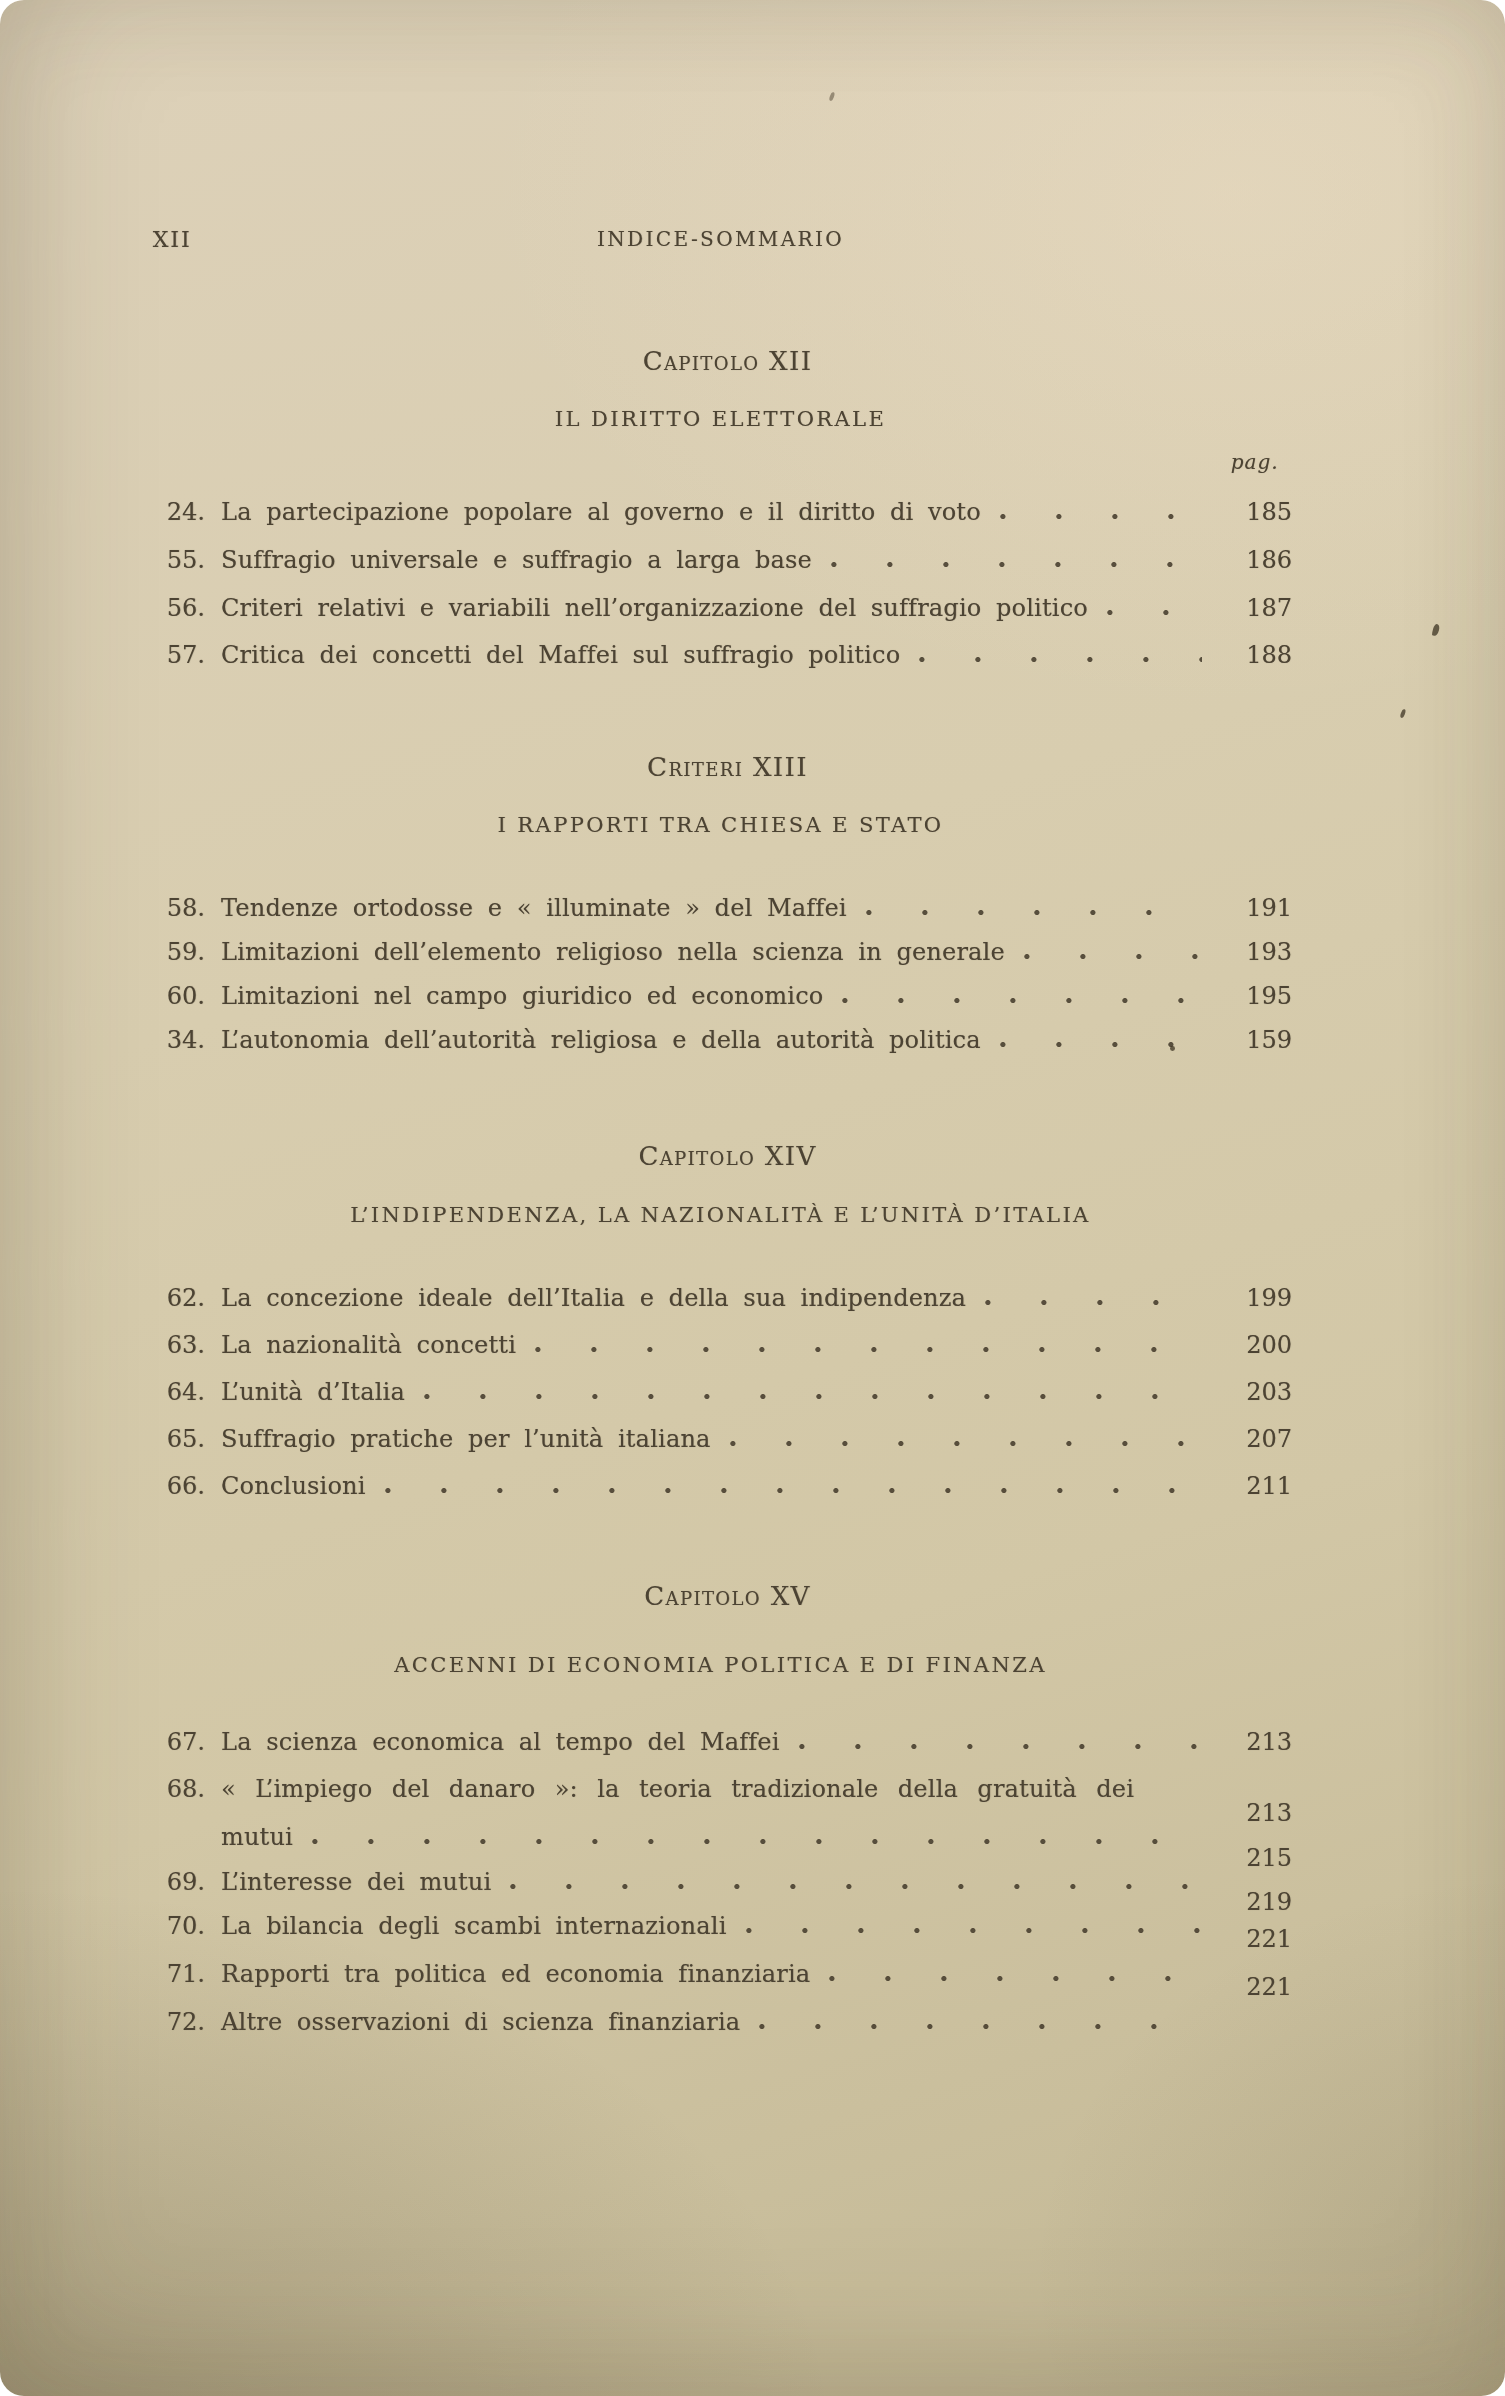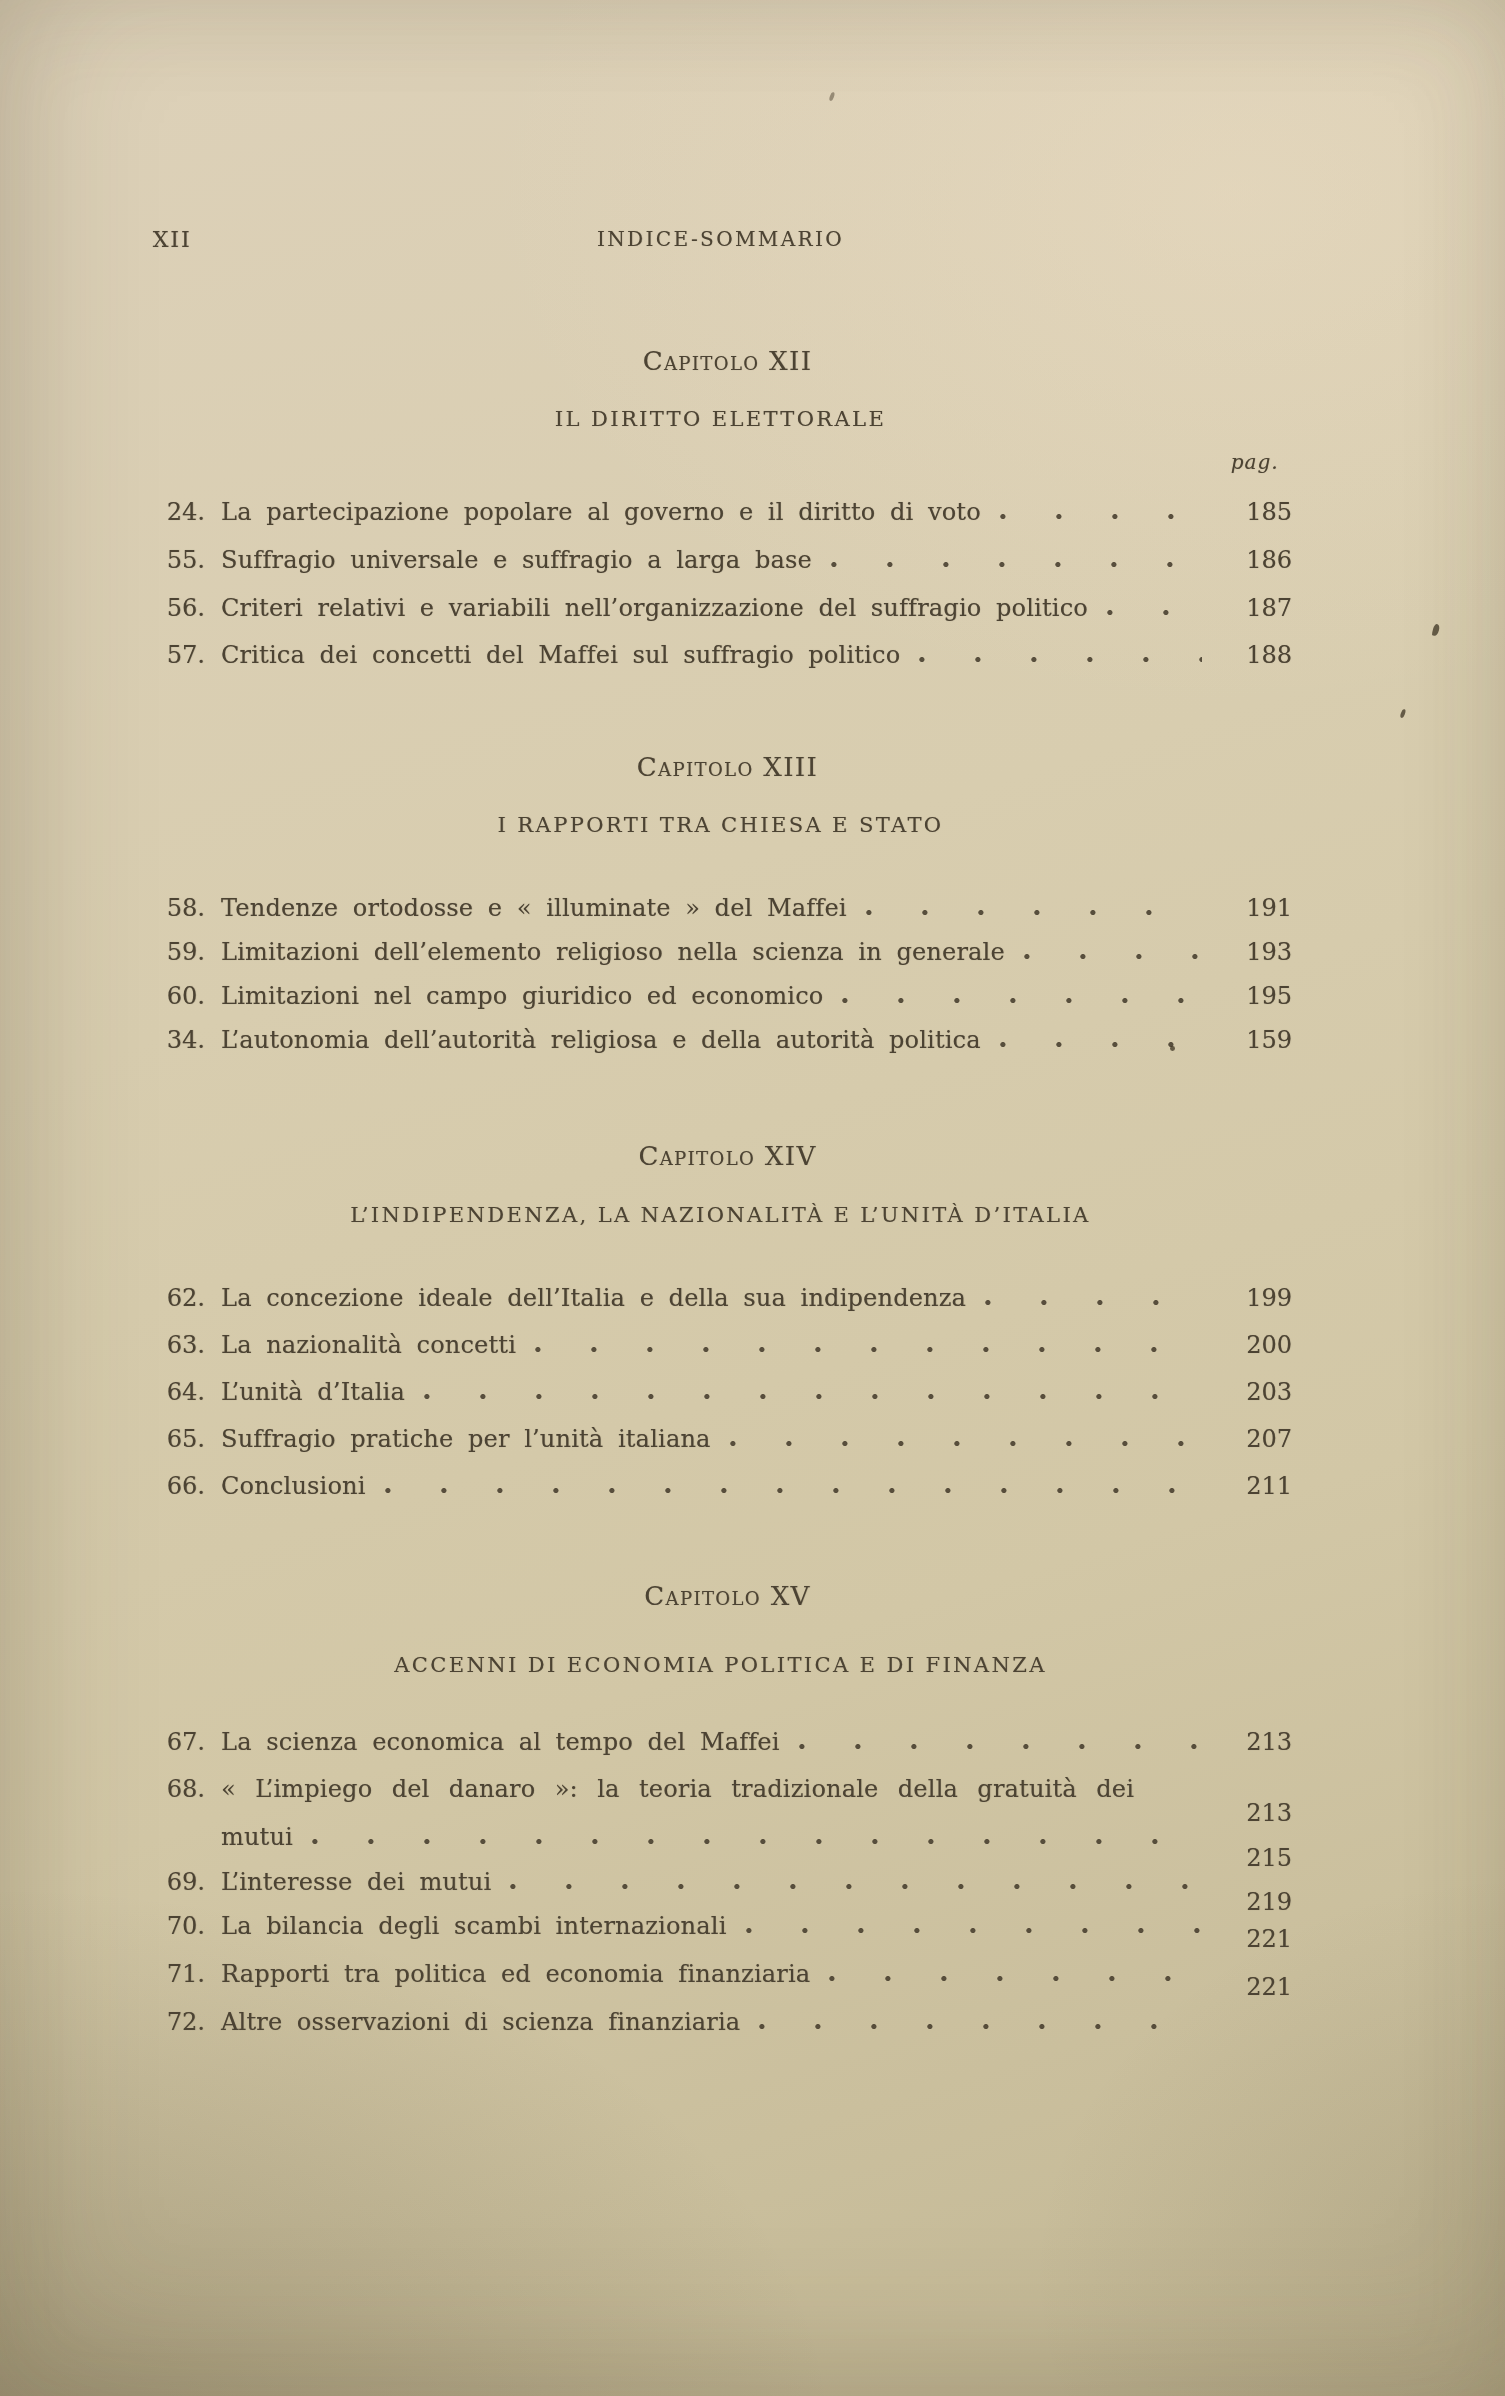--- a/index.html
+++ b/index.html
@@ -9,20 +9,21 @@
     overflow:hidden;
   }
   .page{
     position:absolute;inset:0;
     background:
       radial-gradient(1249px 865px at 82% 8%, rgba(244,228,204,0.30), transparent 60%),
       radial-gradient(1441px 961px at 0% 102%, rgba(58,48,24,0.25), transparent 58%),
       radial-gradient(865px 672px at 103% 95%, rgba(70,60,35,0.14), transparent 60%),
       linear-gradient(163deg,#ddd1b9 0%, #d8cdaf 38%, #d2c7a6 66%, #c2b794 100%);
     box-shadow: inset 29px -38px 134px rgba(60,50,28,0.18), inset -11.5px 17.3px 86px rgba(110,95,65,0.10);
+    border-radius: 24px;
   }
   .ink{ color:#4c4333; text-shadow:0.3px 0.4px 0.7px rgba(76,67,51,0.45); }
 
   .hdr{ position:absolute; left:149px; width:1143px; top:227px; height:35px; }
   .folio{ position:absolute; left:3.8px; top:0; font-size:22px; letter-spacing:1.9px; }
   .running{ position:absolute; left:0; width:100%; text-align:center; top:0;
             font-size:20px; letter-spacing:2.4px; }
 
   .chapter-title{ position:absolute; left:156px; width:1143px; text-align:center;
             font-size:26px; letter-spacing:1.4px; font-variant:small-caps; }
@@ -82,21 +83,21 @@
     <span class="leader"></span>
     <span class="pg">187</span>
   </div>
   <div class="row ink" style="top:639px">
     <span class="num">57.</span>
     <span class="txt">Critica dei concetti del Maffei sul suffragio politico</span>
     <span class="leader"></span>
     <span class="pg">188</span>
   </div>
 
-  <div class="chapter-title ink" style="top:752px">Capitolo XIII</div>
+  <div class="chapter-title ink" style="top:752px">Criteri XIII</div>
   <div class="chapter-subtitle ink" style="top:813px">I RAPPORTI TRA CHIESA E STATO</div>
 
   <div class="row ink" style="top:892px">
     <span class="num">58.</span>
     <span class="txt">Tendenze ortodosse e « illuminate » del Maffei</span>
     <span class="leader"></span>
     <span class="pg">191</span>
   </div>
   <div class="row ink" style="top:936px">
     <span class="num">59.</span>

